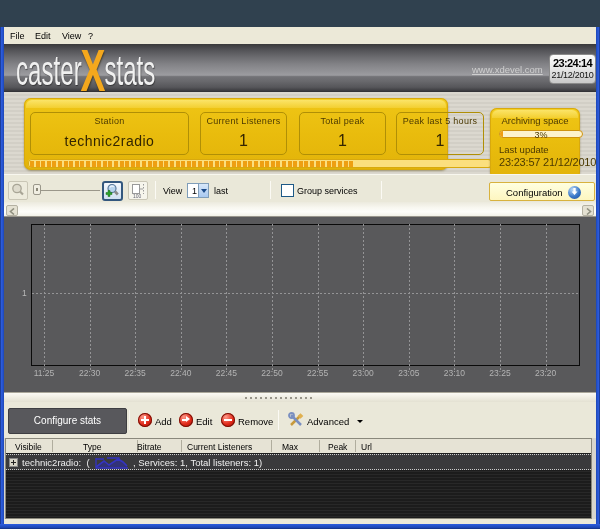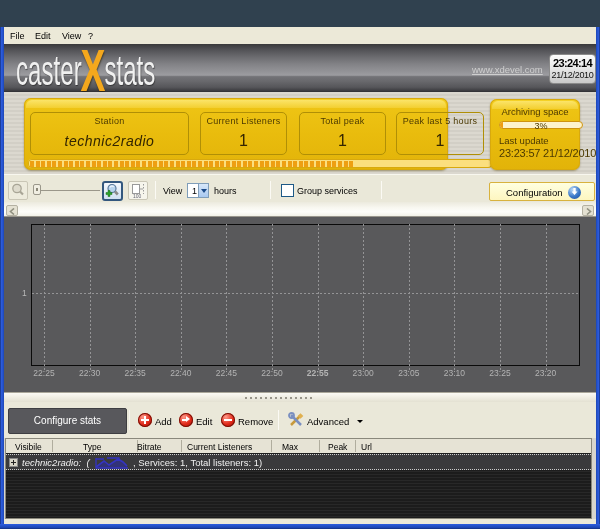--- a/index.html
+++ b/index.html
@@ -57,26 +57,26 @@
 #contentbg { left:4px; top:92px; width:592px; height:427px; background:#d8d5cc; }
 #stripes1 { left:4px; top:92px; width:592px; height:82px;
   background:repeating-linear-gradient(180deg,#dbd8cf 0 2px,#d2cfc6 2px 4px); }
 
 
 .ypanel { background:linear-gradient(180deg,#f6d429 0%,#eec414 12%,#e9bc0d 50%,#e2b309 100%);
   border-radius:7px; box-shadow:0 1px 2px rgba(90,70,0,0.45), inset 0 0 0 1px #d8a90e; }
 .ypanel::before { content:""; position:absolute; left:2px; top:2px; right:2px; height:8px;
   border-radius:6px 6px 0 0; background:linear-gradient(180deg,#fbe468,#f3cf30); }
 #ypmain { left:8px; top:98px; width:424px; height:72px;margin-left:16px; }
-#yparch { left:490px; top:99px; width:90px; height:71px; }
+#yparch { left:490px; top:108px; width:90px; height:71px; }
 .ybox { position:absolute; top:14px; height:43px; border:1px solid #b08f06; border-radius:5px; }
 .ybox .lbl { position:absolute; top:2.5px; left:0; right:0; text-align:center; font-size:9px; color:#4c3a02; letter-spacing:0.3px; }
 .ybox .val { position:absolute; top:19px; left:0; right:0; text-align:center; font-size:16px; color:#332501; }
 #ybox1 { left:6px; width:159px; }
-#ybox1 .val { font-size:14px; letter-spacing:0.5px; top:20px;font-style:italic; }
+#ybox1 .val { font-size:14px; letter-spacing:0.5px; top:20px; }
 #ybox2 { left:176px; width:87px; }
 #ybox3 { left:275px; width:87px; }
 #ybox4 { left:372px; width:88px; }
 #ystrip { position:absolute; left:4px; top:61px; width:464px; height:9px; border-radius:4px;
   background:#fbdf7e; box-shadow:inset 0 0 0 1px #d8a90e; overflow:hidden; }
 #ystripfill { position:absolute; left:2px; top:1.5px; width:325px; height:6px;
   background:repeating-linear-gradient(90deg,#ee9f12 0 4px,#fbdf7e 4px 5.6px); }
 #yparch .lbl1 { position:absolute; top:7px; left:0; right:0; text-align:center; font-size:9.5px; color:#4c3a02; }
 #ybar { position:absolute; left:9px; top:22px; width:84px; height:8px; border-radius:4px;
   background:#fdf3cd; border:1px solid #cf9410; }
@@ -160,21 +160,21 @@
 
 #table { left:5px; top:438px; width:587px; height:81px; border:1px solid #8a887c; background:#1e1e1e; }
 #thead { position:absolute; left:0; top:0; width:585px; height:14px; background:#e6e3d5; font-size:8.5px; color:#000; }
 #thead span { position:absolute; top:3px; }
 #thead i { position:absolute; top:1px; width:1px; height:12px; background:#b0ad9e; font-style:normal; }
 #trow { position:absolute; left:0px; top:15px; width:585px; height:16px; background:#3a3a3c;
   border-top:1px dotted #ccc; border-bottom:1px dotted #ccc; color:#f0f0f0; font-size:9.5px; }
 #plusbox { position:absolute; left:3px; top:3px; width:9px; height:9px; background:#d8d5c8; border:1px solid #888; }
 #plusbox::before { content:""; position:absolute; left:1px; top:3px; width:5px; height:1px; background:#222; }
 #plusbox::after { content:""; position:absolute; left:3px; top:1px; width:1px; height:5px; background:#222; }
-#trowtext1 { position:absolute; left:16px; top:2px;font-style:italic; }
+#trowtext1 { position:absolute; left:16px; top:2px; }
 #rowicon { position:absolute; left:88px; top:2px; width:36px; height:12px; }
 #trowtext2 { position:absolute; left:127px; top:2px; }
 #tdark { position:absolute; left:0; top:32px; width:585px; height:47px;
   background:repeating-linear-gradient(180deg,#282828 0 1px,#1c1c1c 1px 3px); }
 </style>
 </head>
 <body>
 <div id="win">
   <div class="abs" id="bl"></div>
   <div class="abs" id="br"></div>
@@ -255,21 +255,21 @@
         <line x1="10.5" y1="7" x2="14" y2="7" stroke="#999" stroke-width="1"></line>
         <text x="4" y="16" font-size="5" fill="#667" font-family="Liberation Sans">100</text>
       </svg>
     </div>
     <div class="tsep" style="left:151px"></div>
     <div class="abs" id="lbl-view">View</div>
     <div class="abs" id="combo">
         <div class="v">1</div>
         <div class="btn"></div>
       </div>
-    <div class="abs" id="lbl-hours">hours</div>
+    <div class="abs" id="lbl-hours">last</div>
     <div class="tsep" style="left:266px"></div>
     <div class="abs" id="chk"></div>
     <div class="abs" id="lbl-group">Group services</div>
     <div class="tsep" style="left:377px"></div>
     <div class="abs" id="cfgbtn">
         <div class="t">Configuration</div>
         <div class="ic"></div>
       </div>
   </div>
 
@@ -284,33 +284,33 @@
           <path d="M2 0.5 L5.5 3.5 L2 6.5" stroke="#909080" stroke-width="1.6" fill="none"></path>
         </svg>
       </div>
   </div>
 
   <div class="abs" id="chart">
     <div id="plot"></div>
     <div id="hgrid"></div>
     <div id="ylab">1</div>
   <div class="vgrid" style="left: 40px; top: 7px;"></div>
-      <div class="xlab" style="left: 20px;">22:25</div>
+      <div class="xlab" style="left: 20px;">11:25</div>
       <div class="vgrid" style="left: 85.6px; top: 7px;"></div>
       <div class="xlab" style="left: 65.6px;">22:30</div>
       <div class="vgrid" style="left: 131.2px; top: 7px;"></div>
       <div class="xlab" style="left: 111.2px;">22:35</div>
       <div class="vgrid" style="left: 176.8px; top: 7px;"></div>
       <div class="xlab" style="left: 156.8px;">22:40</div>
       <div class="vgrid" style="left: 222.4px; top: 7px;"></div>
       <div class="xlab" style="left: 202.4px;">22:45</div>
       <div class="vgrid" style="left: 268px; top: 7px;"></div>
       <div class="xlab" style="left: 248px;">22:50</div>
       <div class="vgrid" style="left: 313.6px; top: 7px;"></div>
-      <div class="xlab" style="left: 293.6px; font-weight: bold;">22:55</div>
+      <div class="xlab" style="left: 293.6px;">22:55</div>
       <div class="vgrid" style="left: 359.2px; top: 7px;"></div>
       <div class="xlab" style="left: 339.2px;">23:00</div>
       <div class="vgrid" style="left: 404.8px; top: 7px;"></div>
       <div class="xlab" style="left: 384.8px;">23:05</div>
       <div class="vgrid" style="left: 450.4px; top: 7px;"></div>
       <div class="xlab" style="left: 430.4px;">23:10</div>
       <div class="vgrid" style="left: 496px; top: 7px;"></div>
       <div class="xlab" style="left: 476px;">23:25</div>
       <div class="vgrid" style="left: 541.6px; top: 7px;"></div>
       <div class="xlab" style="left: 521.6px;">23:20</div>

